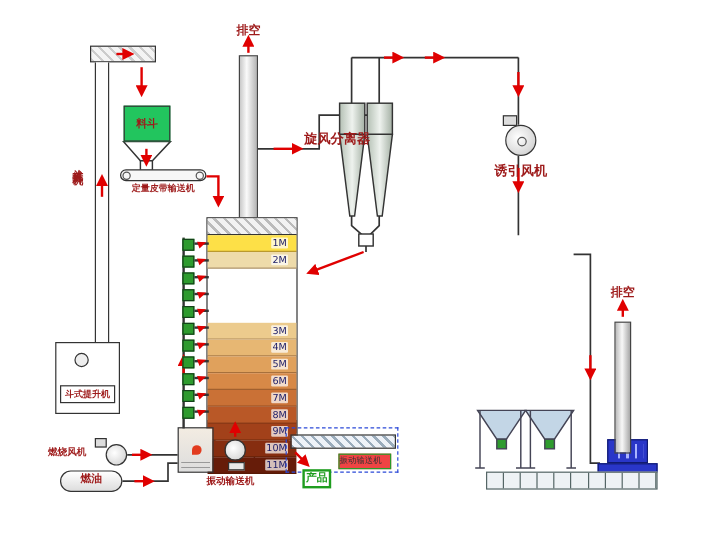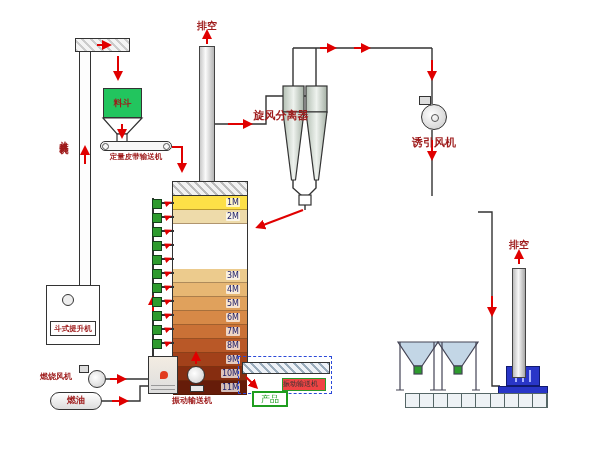--- a/index.html
+++ b/index.html
@@ -73,21 +73,21 @@
   .burner::before{content:"";position:absolute;left:11px;top:14px;width:8px;height:8px;background:#e23b1e;border-radius:50% 50% 50% 0}
   .burner::after{content:"";position:absolute;left:2px;bottom:3px;right:2px;height:8px;background:repeating-linear-gradient(0deg,#999 0 1px,transparent 1px 4px)}
   .koolfan{left:187px;top:366px;width:18px;height:18px;border:1.5px solid #333;border-radius:50%;background:radial-gradient(circle at 40% 40%,#fff,#ccc)}
   .koolfan::after{content:"";position:absolute;left:2px;top:18px;width:12px;height:5px;border:1px solid #333;background:#e8e8e8}
   .kool-label{left:156px;top:396px;width:72px;font-size:8px}
 
   
   .dashbox{left:238px;top:356px;width:94px;height:38px;border:1px dashed #2b49d8}
   .coolconv{left:242px;top:362px;width:88px;height:12px;border:1px solid #333;background:repeating-linear-gradient(45deg,#9aacbc 0 2px,#eef2f8 2px 6px)}
   .greenbox{left:282px;top:378px;width:44px;height:13px;border:1px solid #2a9a2a;font-size:7px;color:#333;text-align:left;line-height:11px;background:#ef4444;z-index:5}
-  .productbox{left:252px;top:391px;width:36px;height:16px;border:2px solid #1f9d1f;color:#1f9d1f;font-weight:normal;font-size:9px;text-align:center;line-height:12px;background:#fff;z-index:5}
+  .productbox{left:252px;top:391px;width:24px;height:16px;border:2px solid #1f9d1f;color:#1f9d1f;font-weight:bold;font-size:9px;text-align:center;line-height:12px;background:#fff;z-index:5}
 
   
   .ladder{left:405px;top:393px;width:143px;height:15px;border:1px solid #566;display:flex;background:#eef2f5}
   .lcell{flex:1;border-right:1px solid #566}
 </style>
 </head>
 <body>
 
 <div class="canvas">
 

